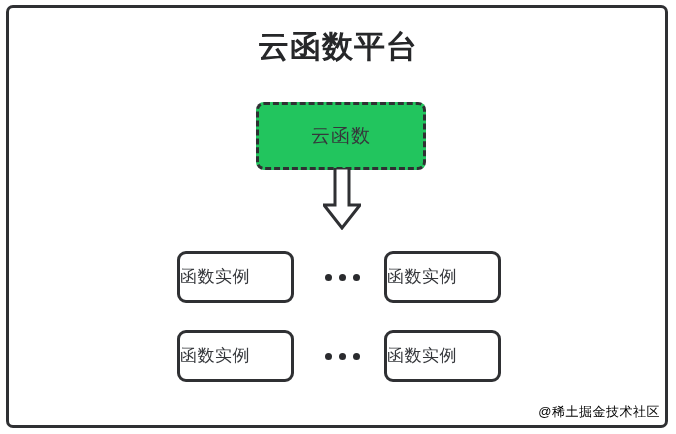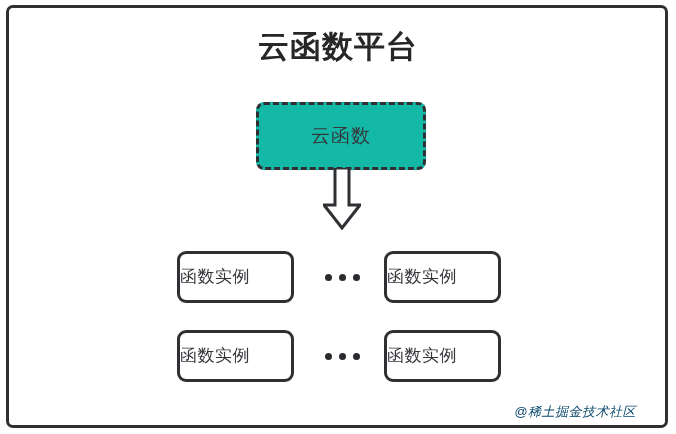--- a/index.html
+++ b/index.html
@@ -54,21 +54,21 @@
   
   .cloud-fn-box {
     position: absolute;
     left: 256px;
     top: 102px;
     width: 170px;
     height: 68px;
     box-sizing: border-box;
     border: 3px dashed #2f3033;
     border-radius: 8px;
-    background: #14b8a6;
+    background: #22c55e;
     display: flex;
     align-items: center;
     justify-content: center;
   }
   .cloud-fn-label {
     font-size: 19px;
     line-height: 22px;
     color: #35373b;
     letter-spacing: 1px;
     white-space: nowrap;
@@ -132,28 +132,27 @@
   .ellipsis .dot {
     width: 7px;
     height: 7px;
     border-radius: 50%;
     background: #2a2b2e;
   }
 
   
   .watermark {
     position: absolute;
-    right: 40px;
+    right: 16px;
     bottom: 14px;
     font-size: 13px;
     line-height: 16px;
-    color: #0c4a6e;
+    color: #000000;
     letter-spacing: 0.5px;
     white-space: nowrap;
-    font-style: italic;
   }
 </style>
 </head>
 <body>
 
 <div id="canvas">
 
   <div class="platform-frame">
 
     

